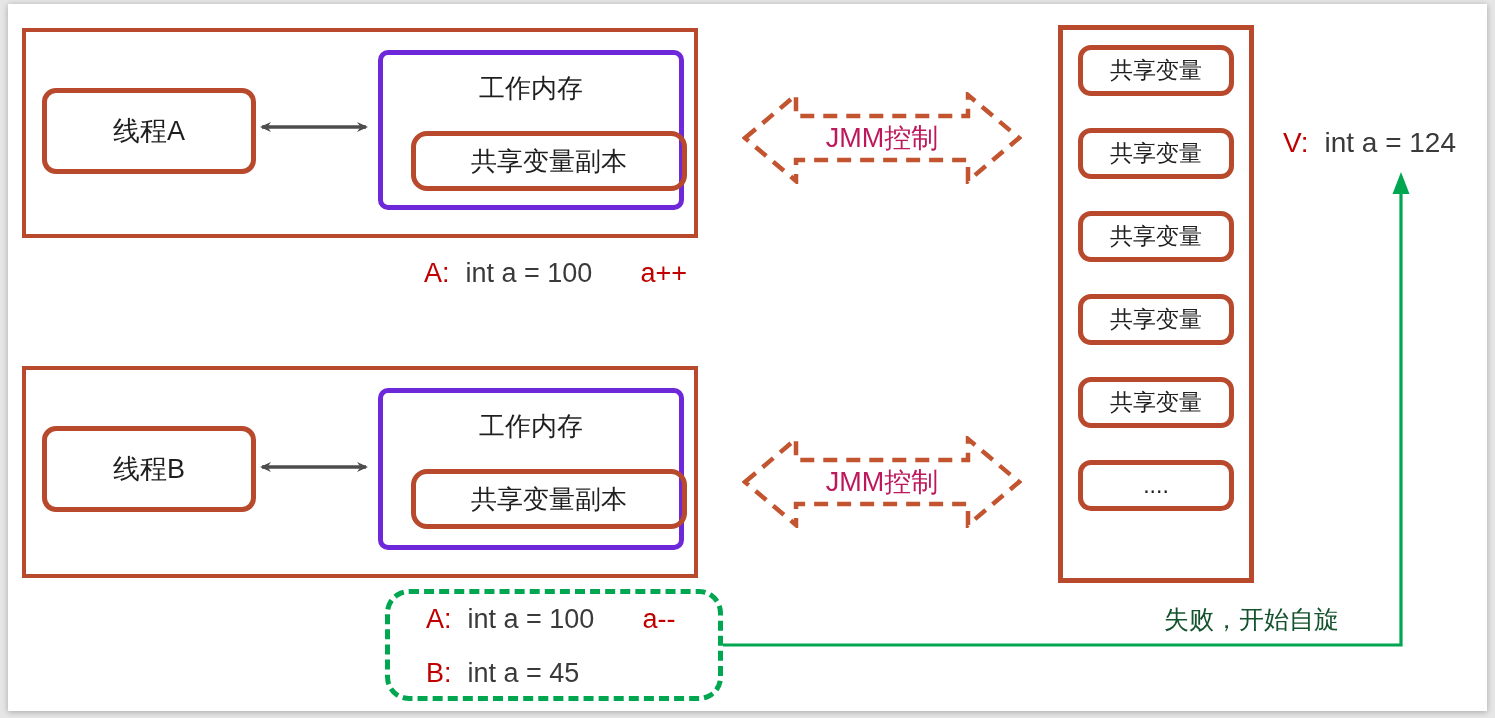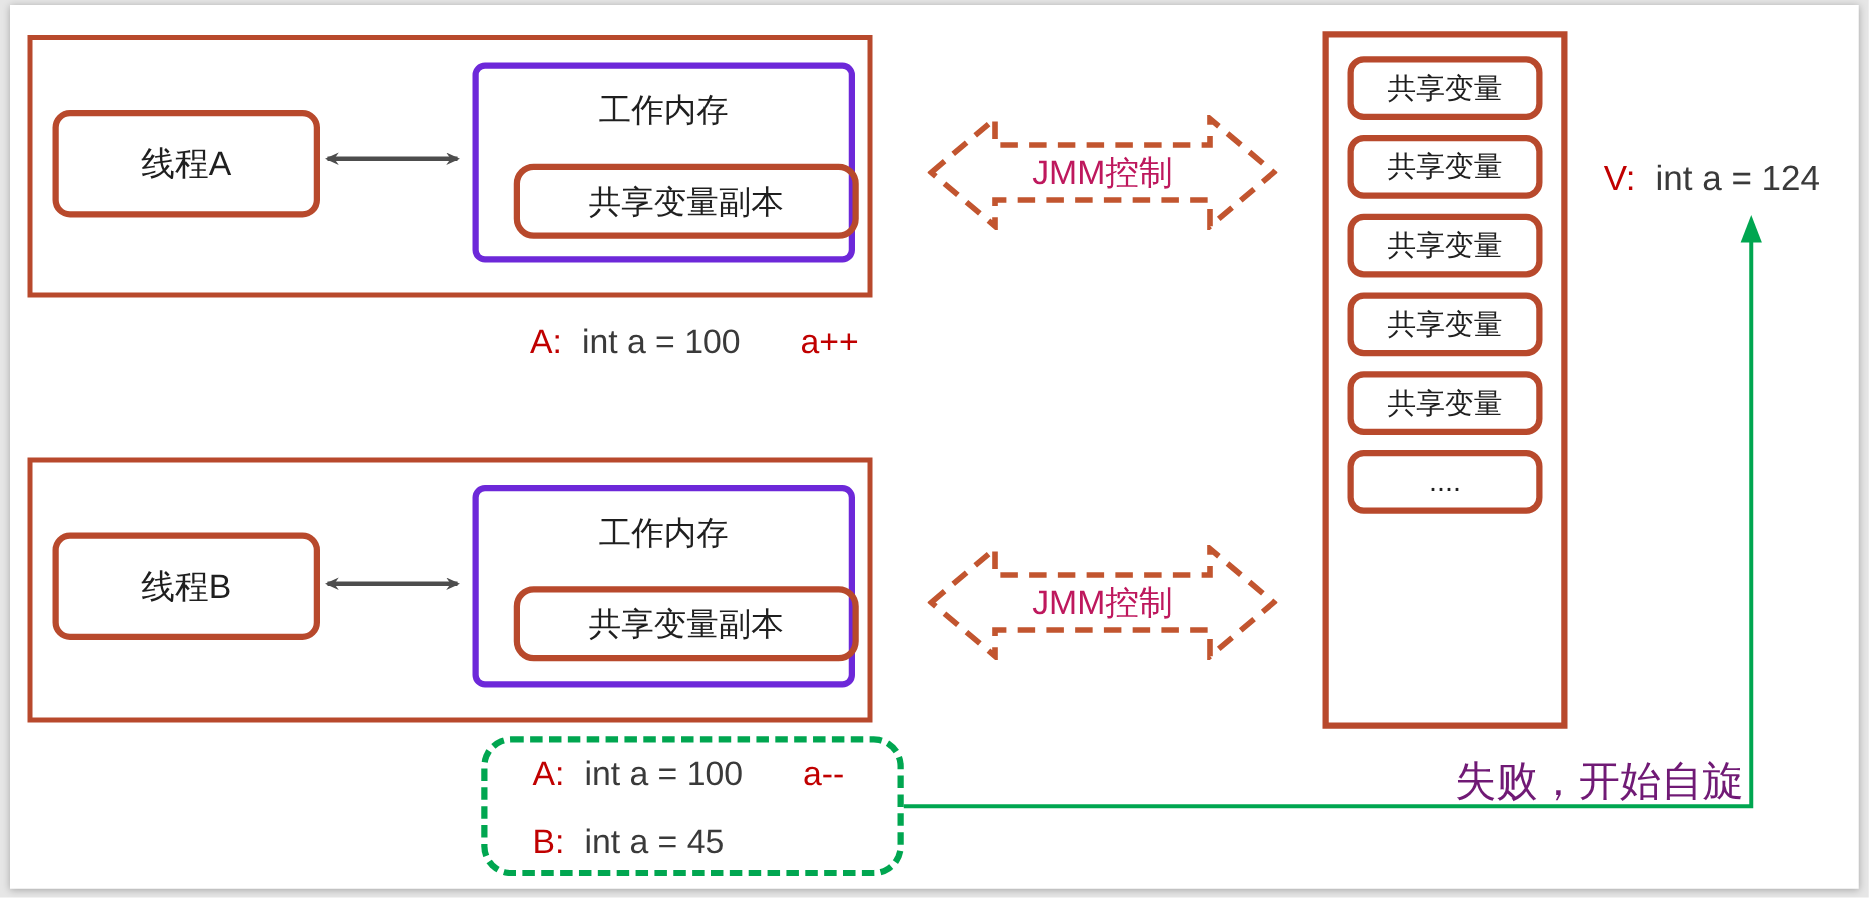--- a/index.html
+++ b/index.html
@@ -64,21 +64,21 @@
   }
   
   .main-memory {
     position: absolute; left: 1058px; top: 25px;
     width: 196px; height: 558px;
     border: 5px solid #B8492C; background: #fff;
   }
   .mm-title { text-align: center; margin-top: 20px; font-size: 26px; }
   .mm-slots {
     margin-top: 15px;
-    display: flex; flex-direction: column; align-items: center; gap: 12px;
+    display: flex; flex-direction: column; align-items: center; gap: 32px;
   }
   .mm-slot {
     width: 156px; height: 51px;
     border: 5px solid #B8492C; border-radius: 13px;
     display: flex; align-items: center; justify-content: center;
     font-size: 23px; color: #1f1f1f;
     background: #fff;
   }
   
   .green-box {
@@ -86,21 +86,21 @@
     width: 338px; height: 112px;
     border: 5px dashed #00A650; border-radius: 24px;
     background: #ffffff;
   }
   .gb-line1 { left: 36px; top: 10px; font-size: 27px; position: absolute; display: flex; align-items: baseline; white-space: nowrap; }
   .gb-line2 { left: 36px; top: 64px; font-size: 27px; position: absolute; display: flex; align-items: baseline; white-space: nowrap; }
   
   .v-line { left: 1283px; top: 127px; font-size: 28px; }
   .fail-text {
     position: absolute; left: 1164px; top: 603px;
-    font-size: 33px; color: #701a75; white-space: nowrap;
+    font-size: 25px; color: #14532d; white-space: nowrap;
   }
   
   .overlay {
     position: absolute; left: 0; top: 0;
     width: 1495px; height: 718px;
     pointer-events: none;
   }
 </style>
 </head>
 <body>

